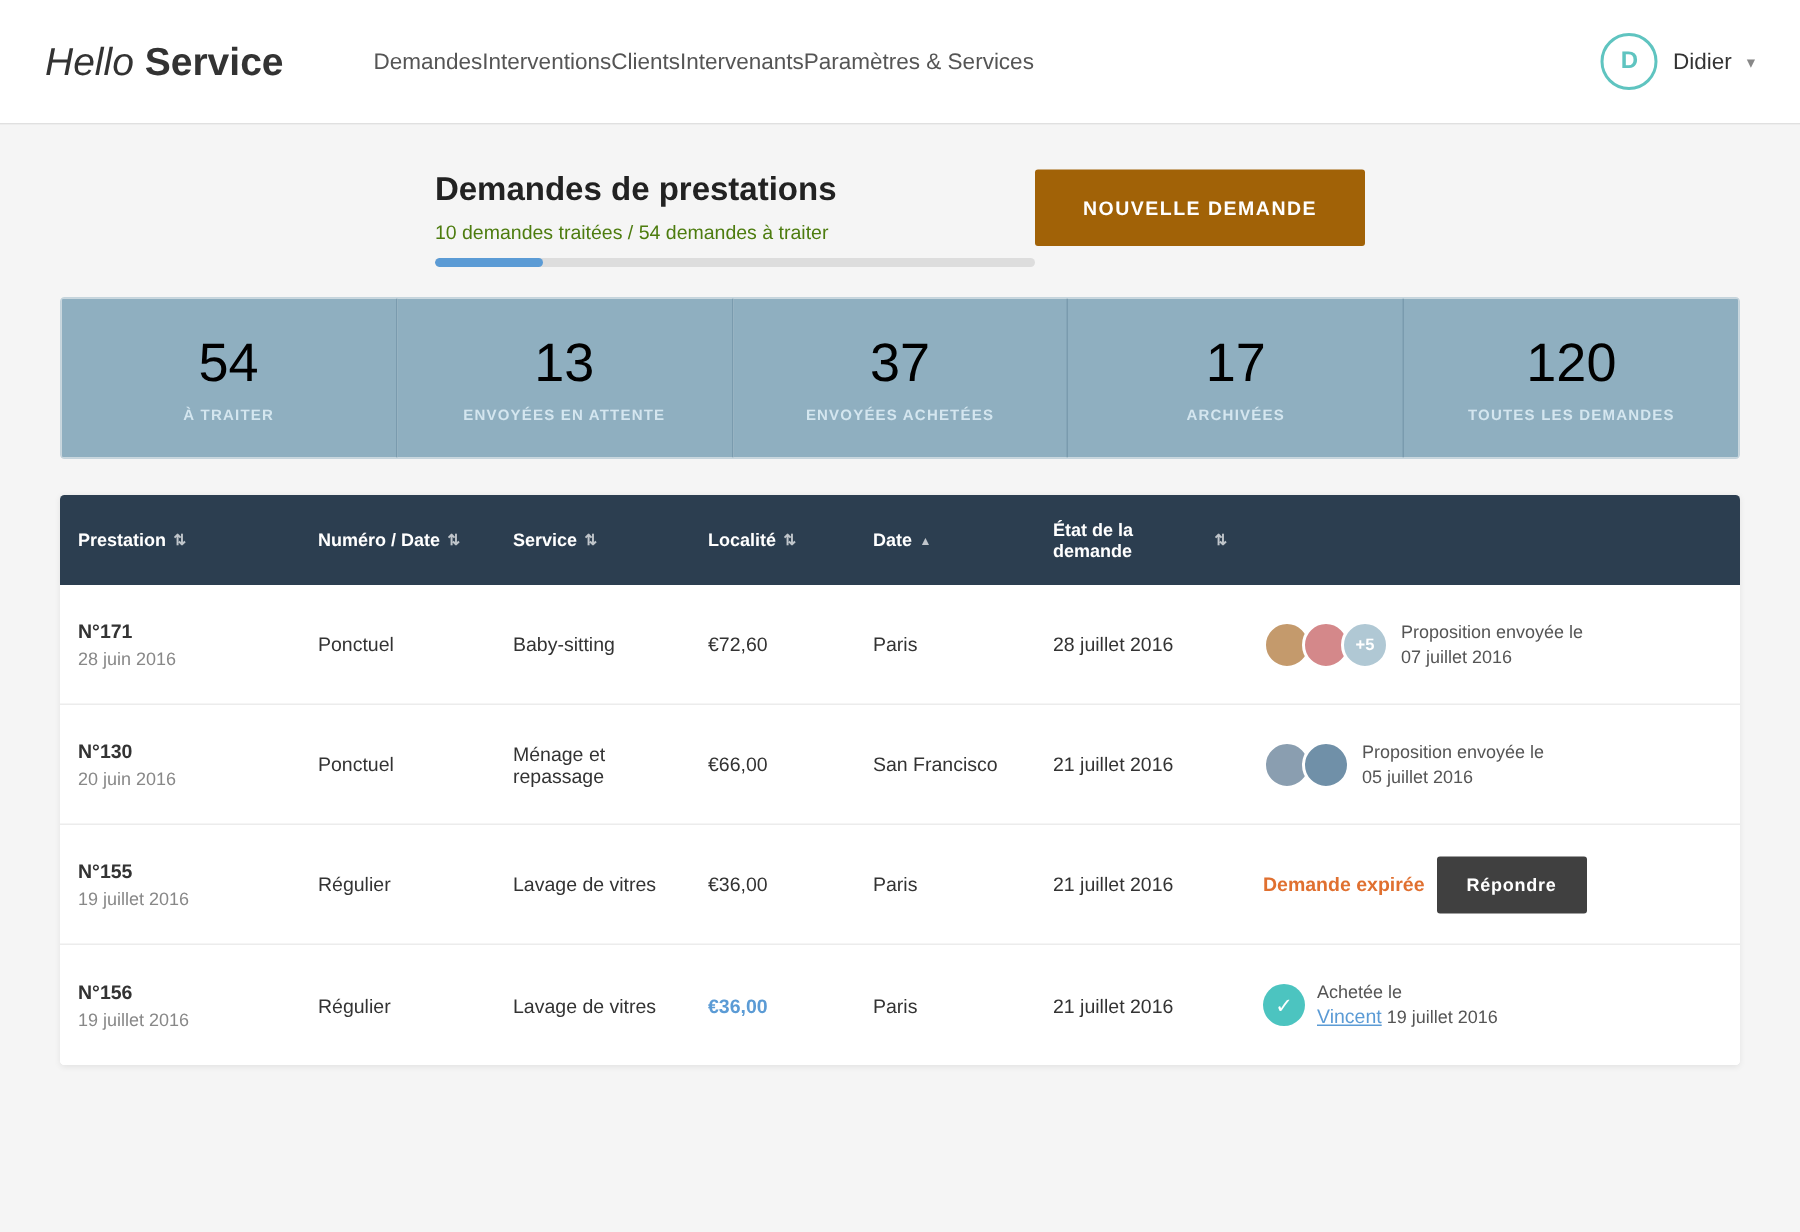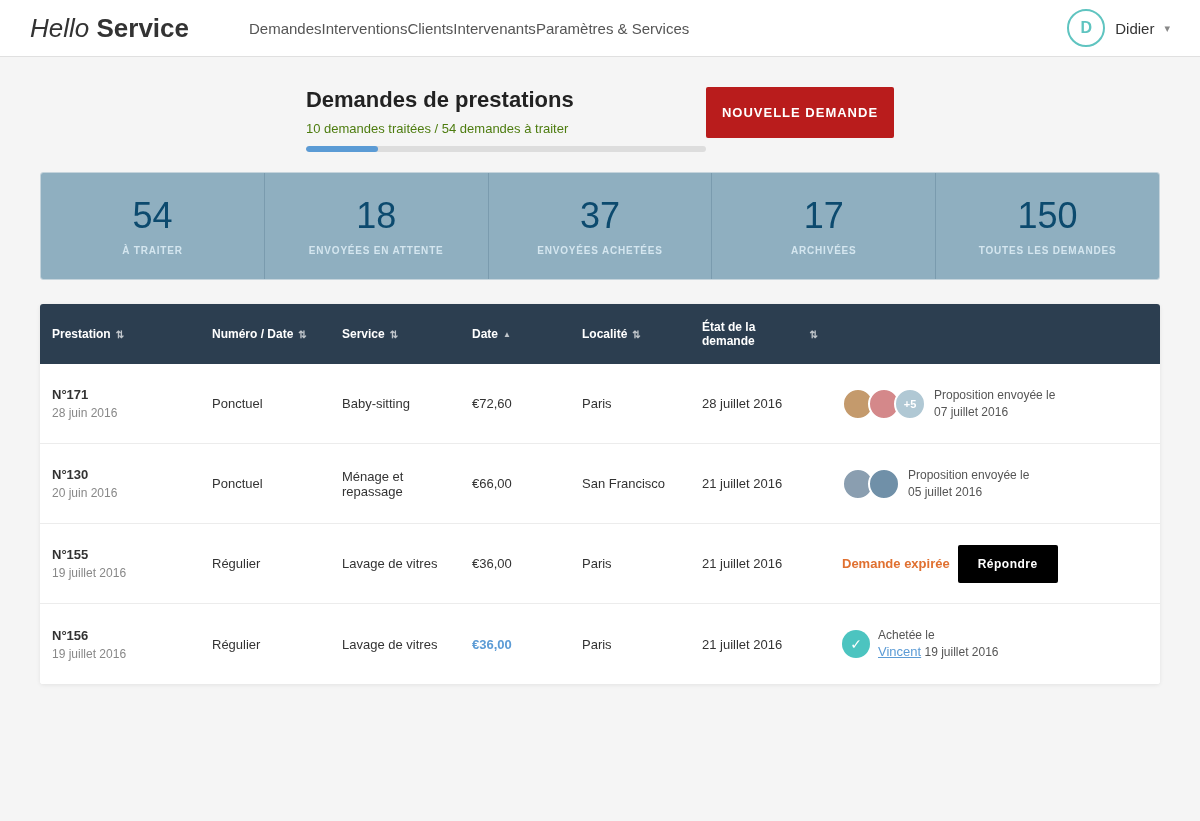--- a/index.html
+++ b/index.html
@@ -5,21 +5,21 @@
     * { box-sizing: border-box; margin: 0; padding: 0; }
     body { font-family: 'Helvetica Neue', Arial, sans-serif; background: #f5f5f5; color: #333; font-size: 14px; }
 
     
     nav {
       background: #fff;
       border-bottom: 1px solid #e0e0e0;
       display: flex;
       align-items: center;
       padding: 0 30px;
-      height: 57px;
+      height: 83px;
       position: relative;
       z-index: 10;
     }
     .nav-logo {
       font-size: 26px;
       font-style: italic;
       margin-right: 60px;
       color: #333;
       font-weight: 300;
       white-space: nowrap;
@@ -90,24 +90,24 @@
       border-radius: 3px;
       overflow: hidden;
     }
     .progress-bar-fill {
       height: 100%;
       background: #5b9bd5;
       border-radius: 3px;
     }
 
     .btn-new-demande {
-      background: #b91c1c;
+      background: #a16207;
       color: #fff;
       border: none;
-      padding: 18px 16px;
+      padding: 18px 32px;
       font-size: 13px;
       font-weight: 700;
       letter-spacing: 1px;
       text-transform: uppercase;
       cursor: pointer;
       border-radius: 2px;
       white-space: nowrap;
     }
 
     
@@ -124,21 +124,21 @@
       background: #8fafc0;
       padding: 22px 16px;
       text-align: center;
       border-right: 1px solid #7a9bae;
       cursor: pointer;
     }
     .stat-card:last-child { border-right: none; }
     .stat-number {
       font-size: 36px;
       font-weight: 300;
-      color: #0c4a6e;
+      color: #000000;
       display: block;
       margin-bottom: 4px;
     }
     .stat-label {
       font-size: 10px;
       font-weight: 700;
       color: #d4e6ef;
       letter-spacing: 0.8px;
       text-transform: uppercase;
     }
@@ -243,21 +243,21 @@
 
     .etat-text {
       font-size: 12px;
       color: #555;
       line-height: 1.4;
     }
     .etat-text-expired { color: #e07030; font-size: 13px; font-weight: 600; }
     .etat-text-link { color: #5b9bd5; text-decoration: underline; cursor: pointer; font-size: 13px; }
 
     .btn-repondre {
-      background: #000000;
+      background: #404040;
       color: #fff;
       border: none;
       padding: 12px 20px;
       font-size: 12px;
       font-weight: 700;
       letter-spacing: 0.5px;
       cursor: pointer;
       border-radius: 2px;
       text-transform: capitalize;
       white-space: nowrap;
@@ -311,48 +311,48 @@
       <div class="progress-bar-container">
         <div class="progress-bar-fill" style="width: 18%;"></div>
       </div>
     </div>
     <button class="btn-new-demande">NOUVELLE DEMANDE</button>
   </div>
 
   <div class="stats-cards">
 
   <div class="stat-card"><span class="stat-number">54</span><span class="stat-label">À TRAITER</span></div>
-      <div class="stat-card"><span class="stat-number">18</span><span class="stat-label">ENVOYÉES EN ATTENTE</span></div>
+      <div class="stat-card"><span class="stat-number">13</span><span class="stat-label">ENVOYÉES EN ATTENTE</span></div>
       <div class="stat-card"><span class="stat-number">37</span><span class="stat-label">ENVOYÉES ACHETÉES</span></div>
       <div class="stat-card"><span class="stat-number">17</span><span class="stat-label">ARCHIVÉES</span></div>
-      <div class="stat-card"><span class="stat-number">150</span><span class="stat-label">TOUTES LES DEMANDES</span></div>
+      <div class="stat-card"><span class="stat-number">120</span><span class="stat-label">TOUTES LES DEMANDES</span></div>
     </div>
 
   <div class="table-container">
     <div class="table-header">
 
     <div class="th">
           <span>Prestation</span>
           <span class="sort-icon both"></span>
         </div>
         <div class="th">
           <span>Numéro / Date</span>
           <span class="sort-icon both"></span>
         </div>
         <div class="th">
           <span>Service</span>
           <span class="sort-icon both"></span>
         </div>
         <div class="th">
+          <span>Localité</span>
+          <span class="sort-icon both"></span>
+        </div>
+        <div class="th">
           <span>Date</span>
           <span class="sort-icon up-active"></span>
-        </div>
-        <div class="th">
-          <span>Localité</span>
-          <span class="sort-icon both"></span>
         </div>
         <div class="th">
           <span>État de la demande</span>
           <span class="sort-icon both"></span>
         </div>
       </div>
     <div class="table-body">
 
     <div class="table-row">
           <div class="td num-date"><span class="num">N°171</span><span class="date-sub">28 juin 2016</span></div>

